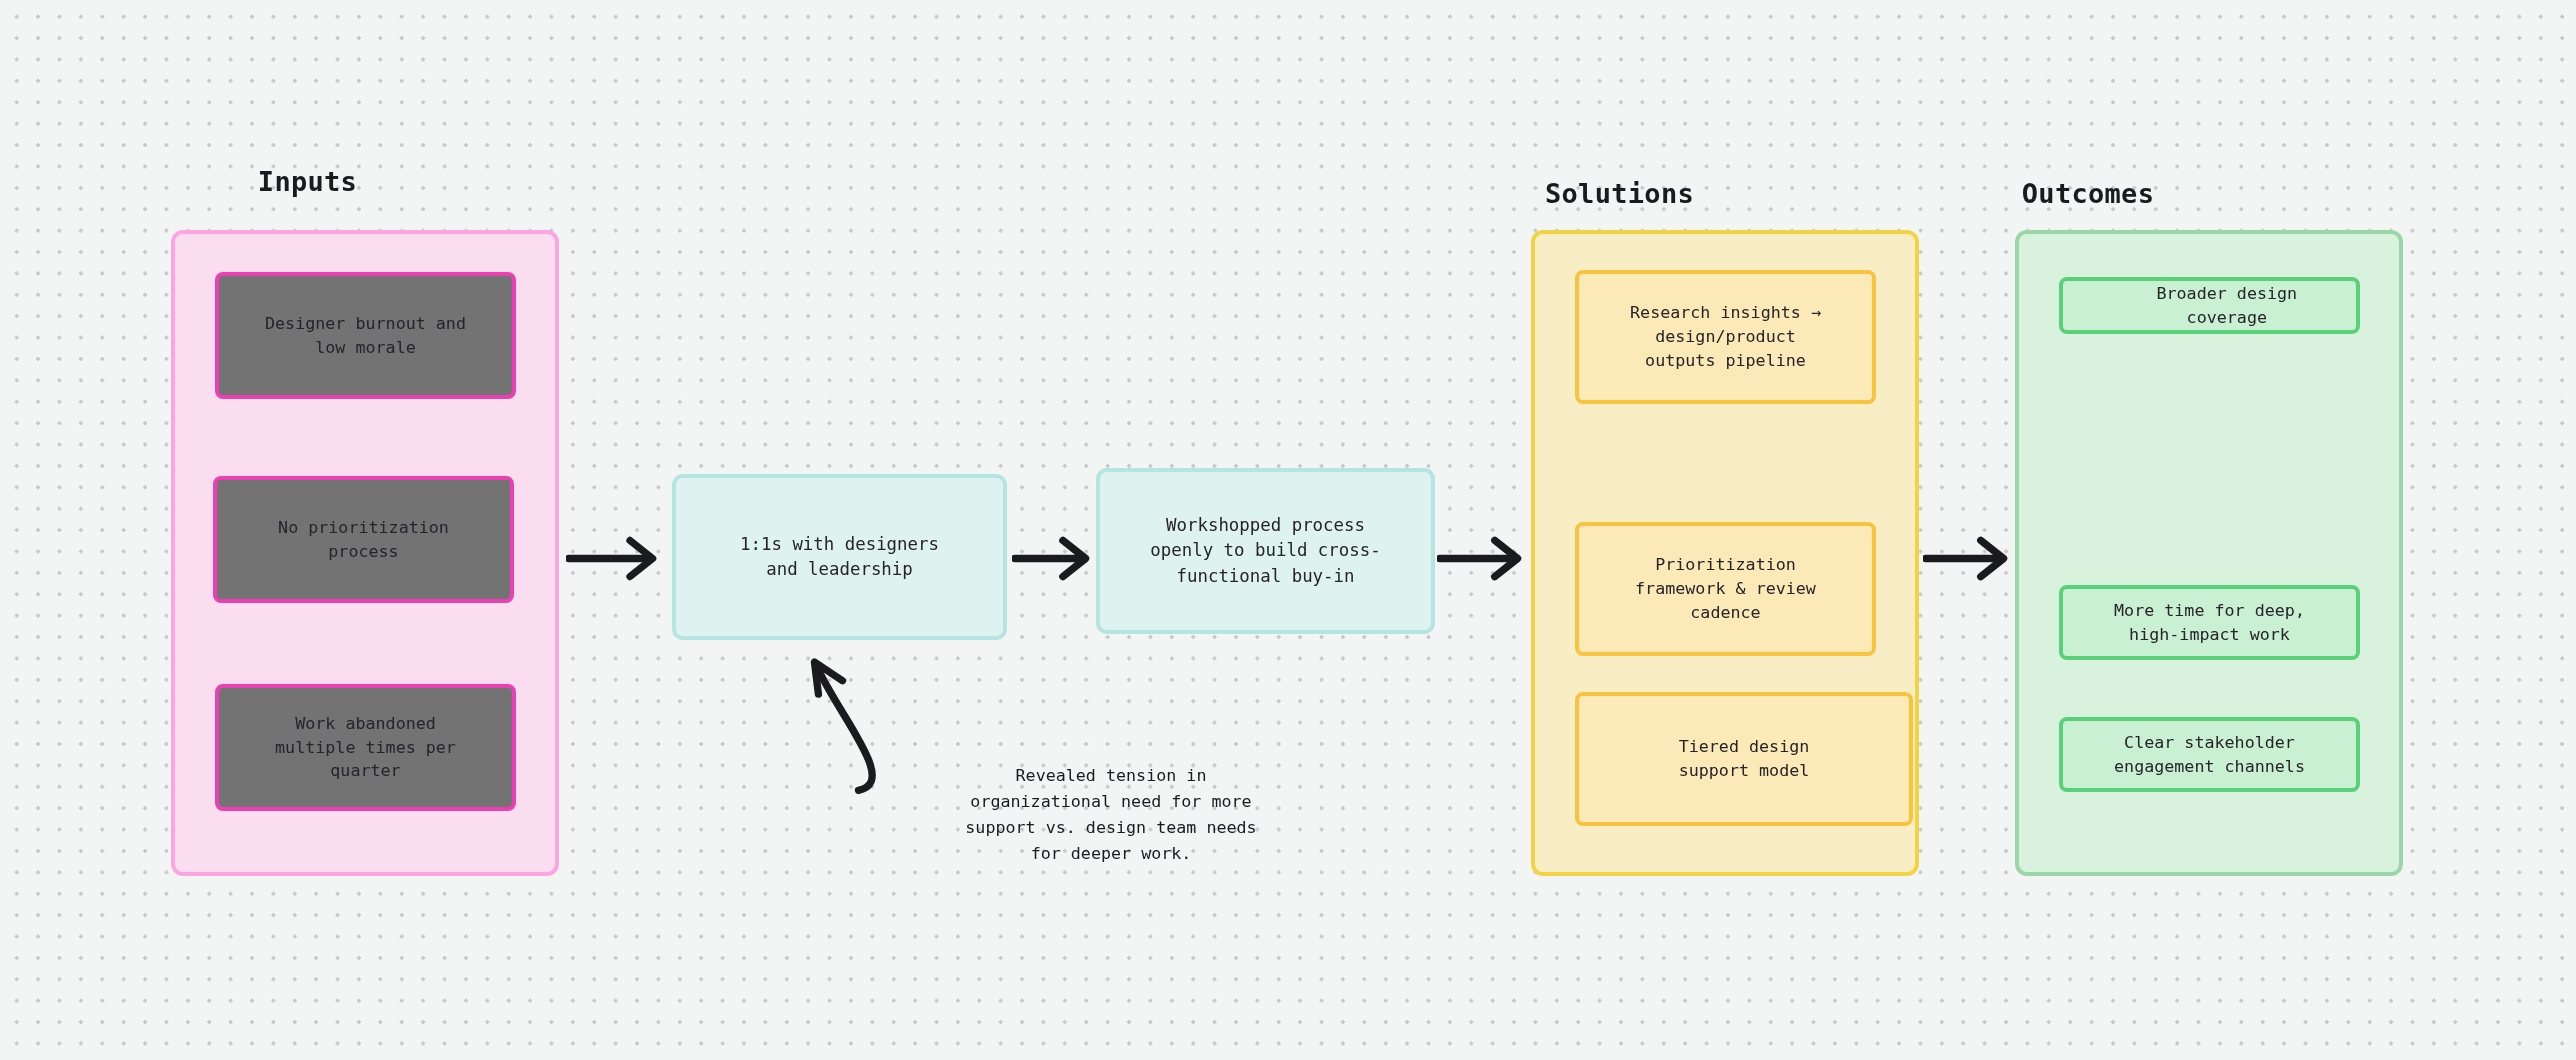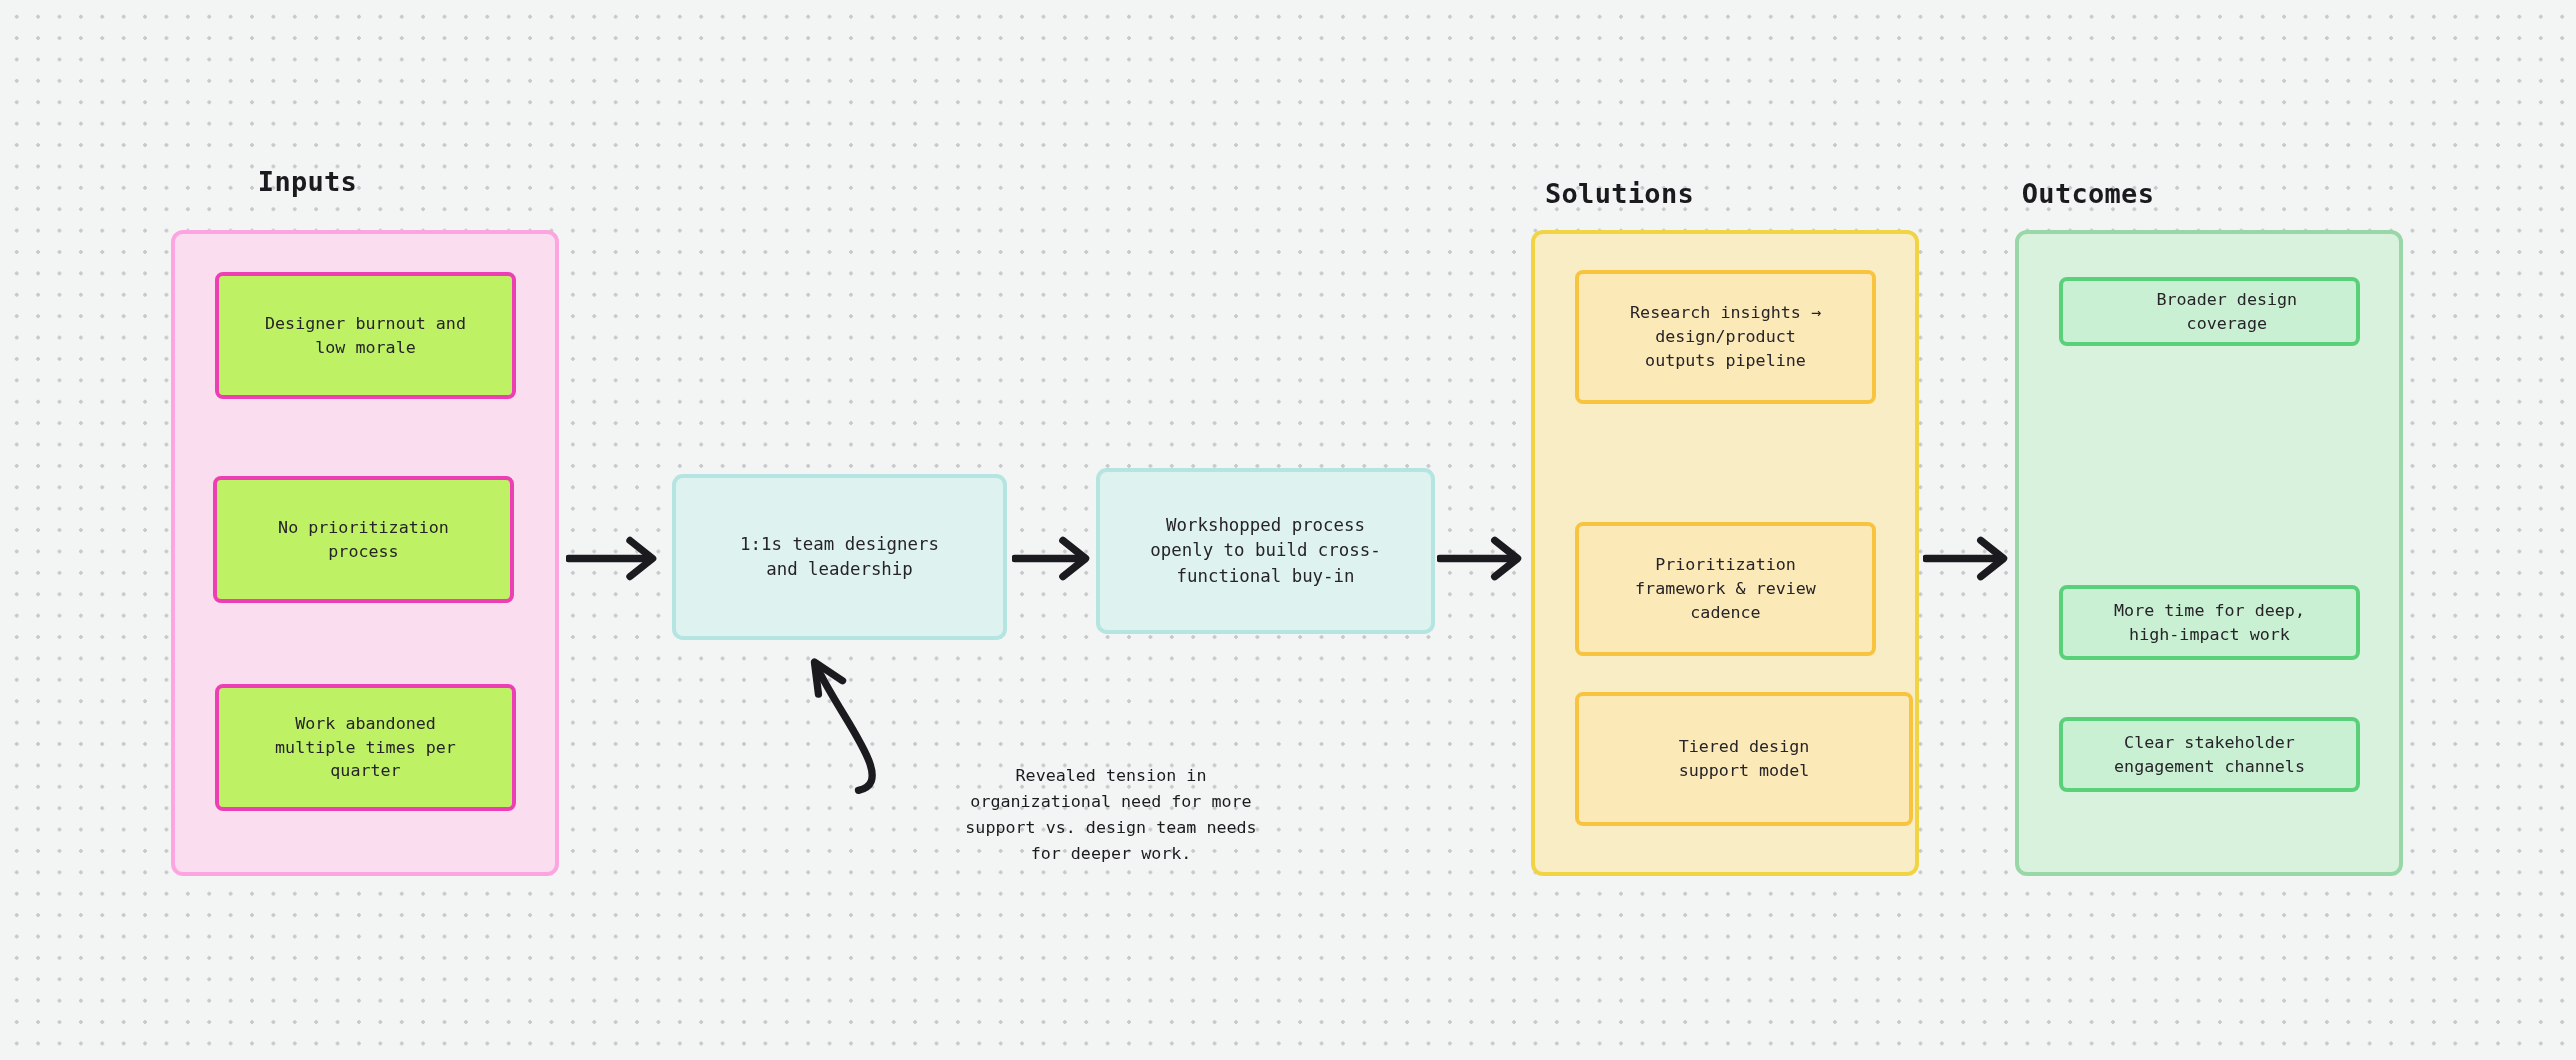--- a/index.html
+++ b/index.html
@@ -72,21 +72,21 @@
     display: flex;
     align-items: center;
     justify-content: center;
     text-align: center;
     font-size: 16.7px;
     line-height: 1.42;
     color: #262329;
     padding: 6.7px 9.4px;
     white-space: pre-line;
   }
-  .card-pink   { background: #bef264; border-color: #ed3fb4; }
+  .card-pink   { background: #737373; border-color: #ed3fb4; }
   .card-yellow { background: #fbe9b8; border-color: #f8c440; }
   .card-green  { background: #c9f0d2; border-color: #5bd07a; }
 
   
   #in-card-0 { left: 215px; top: 272px; width: 301px; height: 128px; }
   #in-card-1 { left: 213px; top: 479px; width: 301px; height: 161px; }
   #in-card-2 { left: 215px; top: 686px; width: 301px; height: 128px; }
 
   
   #sol-card-0 { left: 1575px; top: 272px; width: 301px; height: 134px; }
@@ -101,21 +101,21 @@
 
   
   #in-card-0 { top: 272px; height: 127px; }
   #in-card-1 { top: 476px; height: 127px; }
   #in-card-2 { top: 684px; height: 127px; }
 
   #sol-card-0 { top: 270px; height: 134px; }
   #sol-card-1 { top: 484px; height: 134px; margin-top: 38px; }
   #sol-card-2 { top: 692px; height: 134px; }
 
-  #out-card-0 { top: 277px; height: 69px; padding-left: 44px; }
+  #out-card-0 { top: 277px; height: 57px; padding-left: 44px; }
   #out-card-1 { top: 375px; height: 112px; }
   #out-card-2 { top: 585px; height: 75px; }
   #out-card-3 { top: 717px; height: 75px; }
 
   
   .process {
     position: absolute;
     border-radius: 10.7px;
     border: 4.7px solid #b4e5e0;
     background: #def2ef;
@@ -175,21 +175,21 @@
 process</div>
   <div class="card card-pink" id="in-card-2">Work abandoned
 multiple times per
 quarter</div>
 
   <svg class="arrow" style="left:566px; top:535px;" width="100" height="47" viewBox="0 0 150 70">
     <line x1="4" y1="35" x2="120" y2="35" stroke="#1b1b1f" stroke-width="11" stroke-linecap="round"></line>
     <polyline points="96,8 130,35 96,62" fill="none" stroke="#1b1b1f" stroke-width="11" stroke-linecap="round" stroke-linejoin="round"></polyline>
   </svg>
 
-  <div class="process" id="proc-0">1:1s team designers
+  <div class="process" id="proc-0">1:1s with designers
 and leadership</div>
 
   <svg class="arrow" style="left:1012px; top:535px;" width="87" height="47" viewBox="0 0 130 70">
     <line x1="4" y1="35" x2="100" y2="35" stroke="#1b1b1f" stroke-width="11" stroke-linecap="round"></line>
     <polyline points="76,8 110,35 76,62" fill="none" stroke="#1b1b1f" stroke-width="11" stroke-linecap="round" stroke-linejoin="round"></polyline>
   </svg>
 
   <div class="process" id="proc-1">Workshopped process
 openly to build cross-
 functional buy-in</div>

